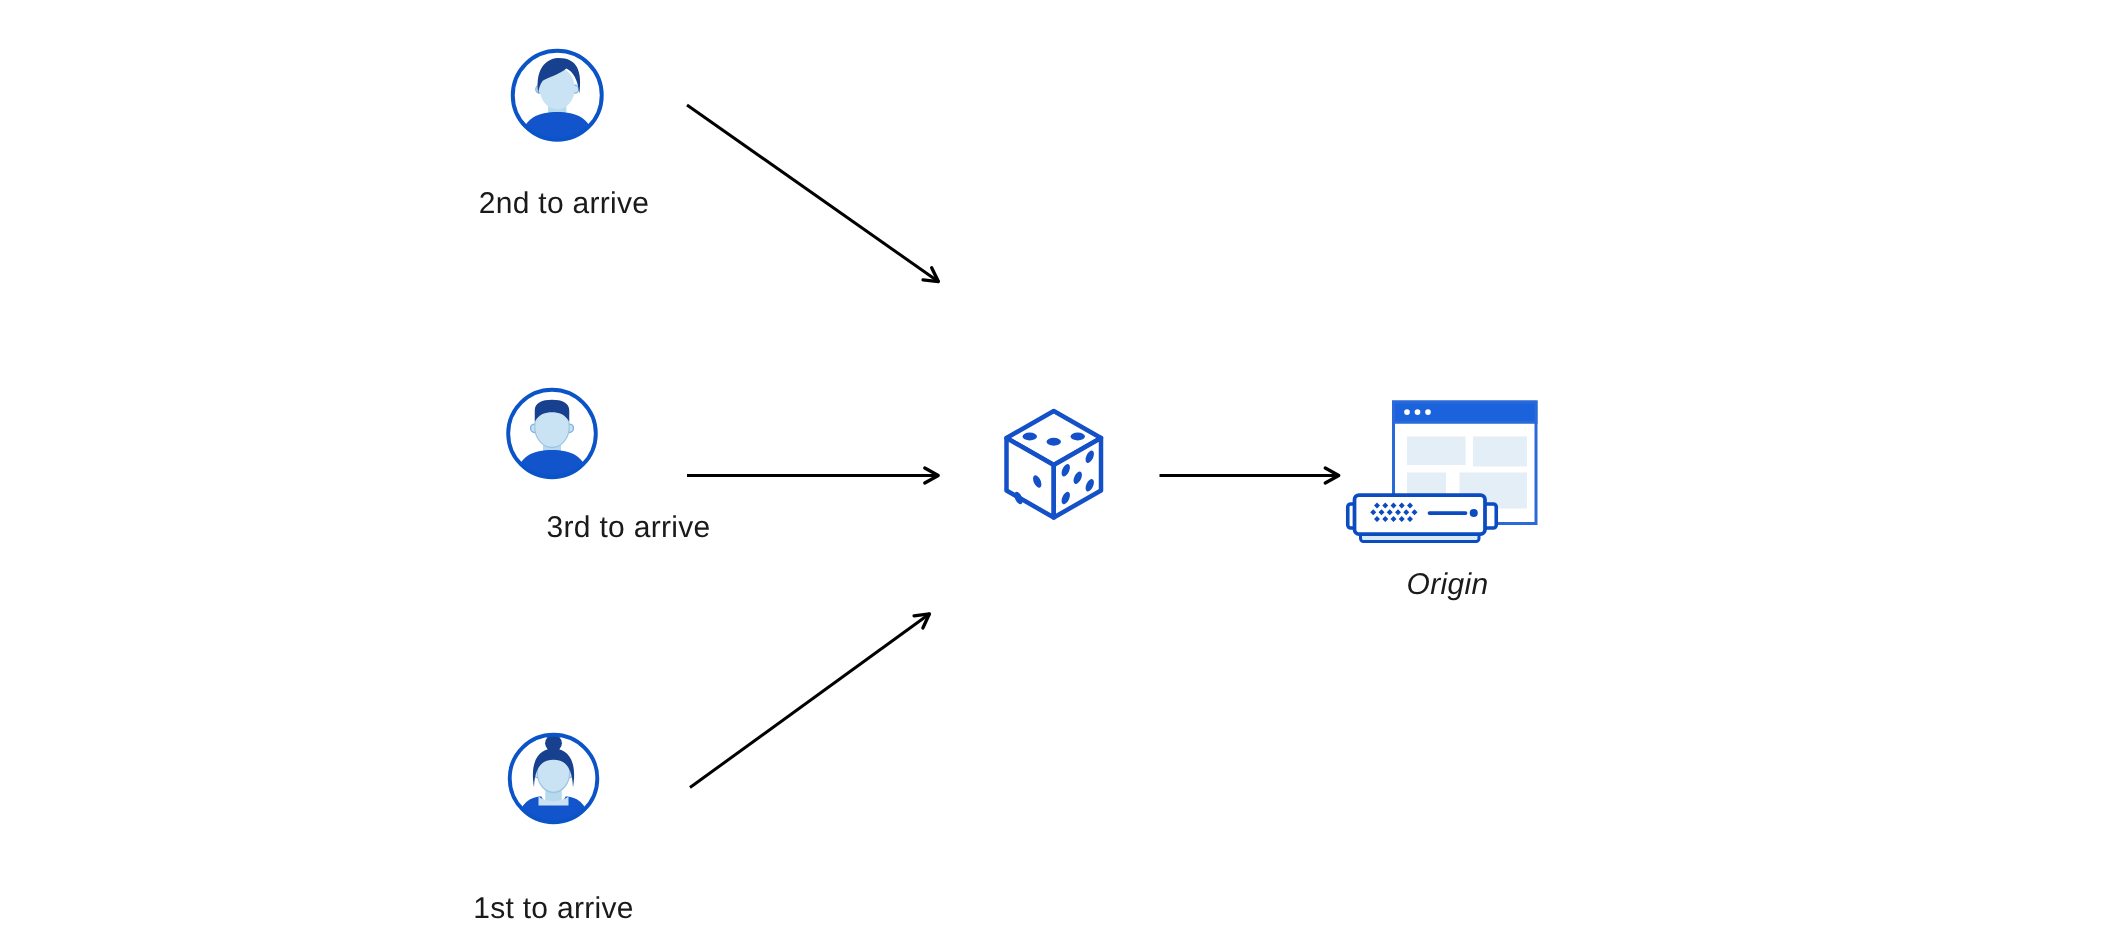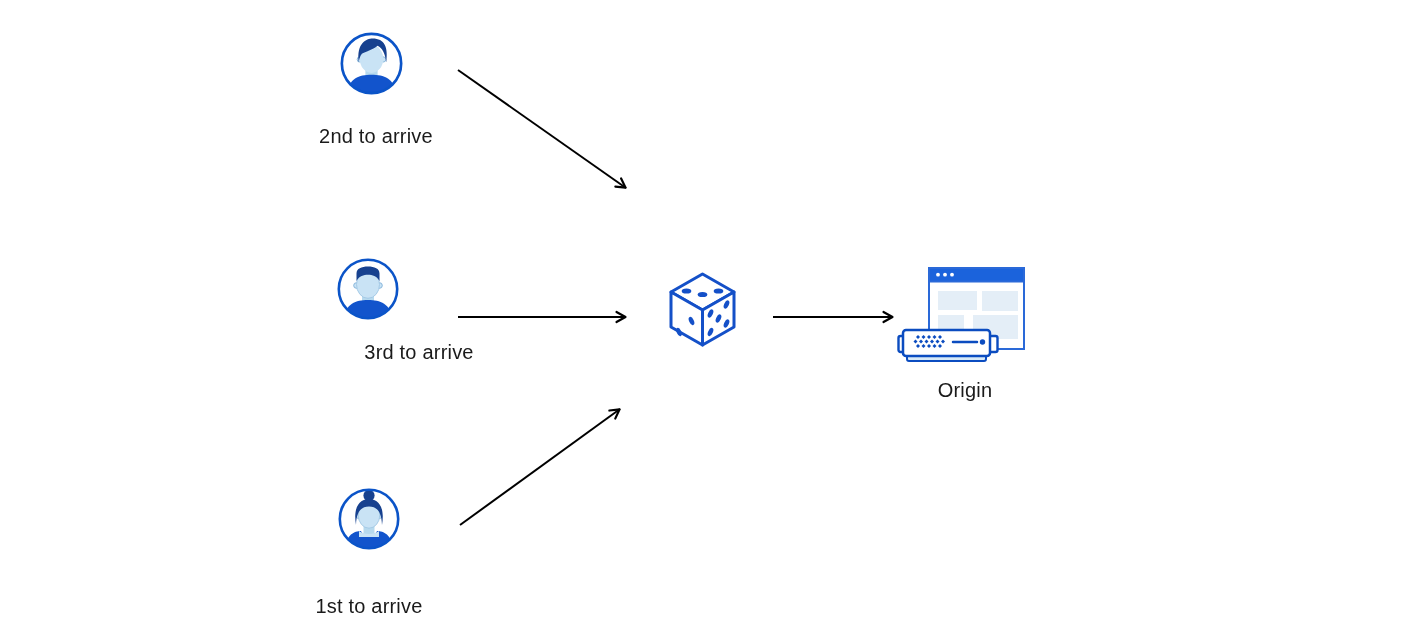--- a/index.html
+++ b/index.html
@@ -165,15 +165,15 @@
           M38.5,77 l2,2 l-2,2 l-2,-2 z  M44,77 l2,2 l-2,2 l-2,-2 z
           M19.5,81.5 l2,2 l-2,2 l-2,-2 z  M25,81.5 l2,2 l-2,2 l-2,-2 z  M30.5,81.5 l2,2 l-2,2 l-2,-2 z
           M36,81.5 l2,2 l-2,2 l-2,-2 z  M41.5,81.5 l2,2 l-2,2 l-2,-2 z  M47,81.5 l2,2 l-2,2 l-2,-2 z
           M22,86 l2,2 l-2,2 l-2,-2 z  M27.5,86 l2,2 l-2,2 l-2,-2 z  M33,86 l2,2 l-2,2 l-2,-2 z
           M38.5,86 l2,2 l-2,2 l-2,-2 z  M44,86 l2,2 l-2,2 l-2,-2 z"></path>
         <line x1="57" y1="84" x2="81" y2="84" stroke="#0b4cc0" stroke-width="2.5" stroke-linecap="round"></line>
         <circle cx="86.5" cy="84" r="2.7" fill="#0b4cc0"></circle>
       </g>
     </svg>
   </div>
-  <div class="node-label" style="left:965px; top:379px;">Origin</div>
+  <div class="node-label" style="left:965px; top:379px;font-style:italic;">Origin</div>
 
 </div>
 
 </body></html>

